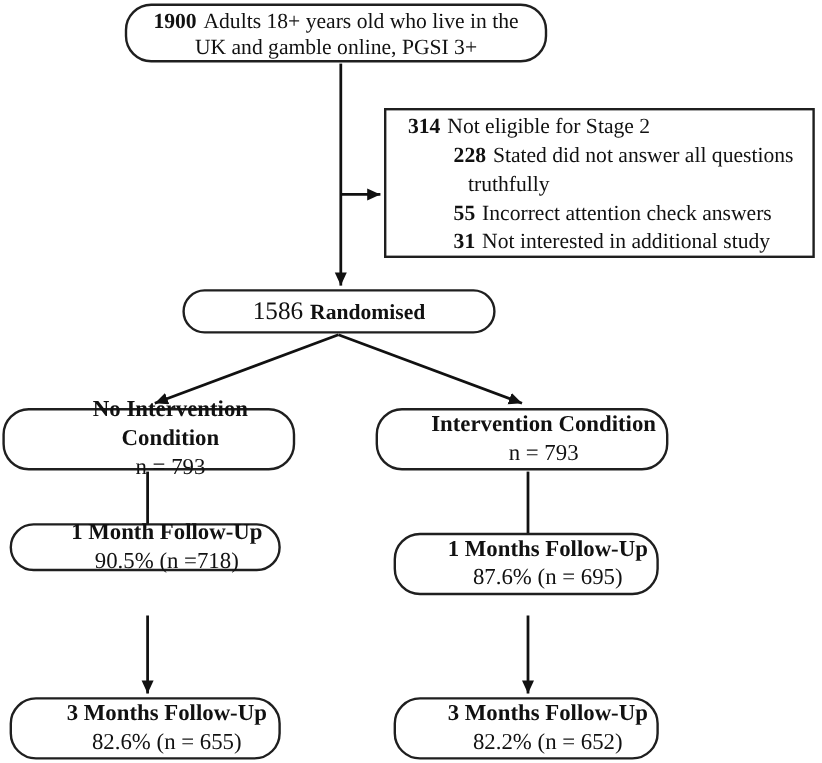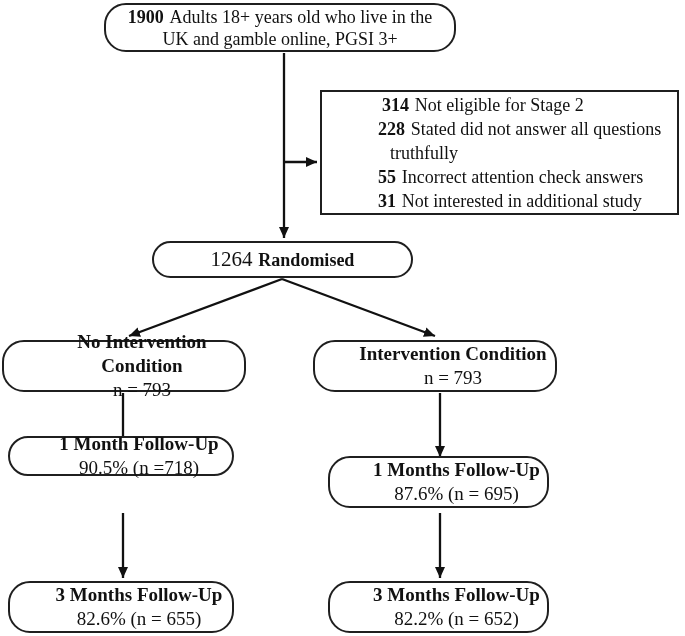--- a/index.html
+++ b/index.html
@@ -45,35 +45,35 @@
   .box-enrollment {
     left: 104px; top: 3px; width: 352px; height: 49px;
     font-size: 18px; line-height: 22px;
   }
   
   .box-exclusion {
     left: 320px; top: 90px; width: 359px; height: 125px;
     font-size: 18px; line-height: 24px;
     justify-content: center;
   }
-  .excl-heading { padding-left: 18px; margin-left: 42px; }
+  .excl-heading { padding-left: 18px; }
   .excl-item { padding-left: 56px; }
   .excl-wrap { padding-left: 12px; }
   
   .box-randomised {
     left: 152px; top: 241px; width: 261px; height: 37px;
     font-size: 18px;
   }
   .big-count { font-size: 21px; }
   
   .box-no-intervention { left: 2px;   top: 340px; width: 244px; height: 52px; }
   .box-intervention    { left: 313px; top: 340px; width: 244px; height: 52px; justify-content: center; }
   
   .box-ni-1m { left: 8px;   top: 436px; width: 226px; height: 40px; }
-  .box-iv-1m { left: 328px; top: 456px; width: 221px; height: 52px; }
+  .box-iv-1m { left: 328px; top: 444px; width: 221px; height: 52px; }
   .box-ni-3m { left: 8px;   top: 581px; width: 226px; height: 52px; }
   .box-iv-3m { left: 328px; top: 581px; width: 221px; height: 52px; }
   .two-line { font-size: 19px; line-height: 24px; padding-left: 36px; }
 </style>
 </head>
 <body>
 
 <div class="canvas">
 
   <svg class="connectors" viewBox="0 0 685 636">
@@ -98,21 +98,21 @@
   </div>
 
   <div class="box box-exclusion">
     <div class="excl-heading"><b>314</b><span class="gap">Not eligible for Stage 2</span></div>
     <div class="excl-item"><b>228</b><span class="gap">Stated did not answer all questions</span><div class="excl-wrap">truthfully</div></div>
     <div class="excl-item"><b>55</b><span class="gap">Incorrect attention check answers</span></div>
     <div class="excl-item"><b>31</b><span class="gap">Not interested in additional study</span></div>
   </div>
 
   <div class="box box-randomised centered">
-    <div><span class="big-count">1264</span><b class="gap">Randomised</b></div>
+    <div><span class="big-count">1586</span><b class="gap">Randomised</b></div>
   </div>
 
   <div class="box box-no-intervention centered two-line">
     <div><b>No Intervention Condition</b></div>
     <div>n = 793</div>
   </div>
 
   <div class="box box-intervention centered two-line">
     <div><b>Intervention Condition</b></div>
     <div>n = 793</div>

